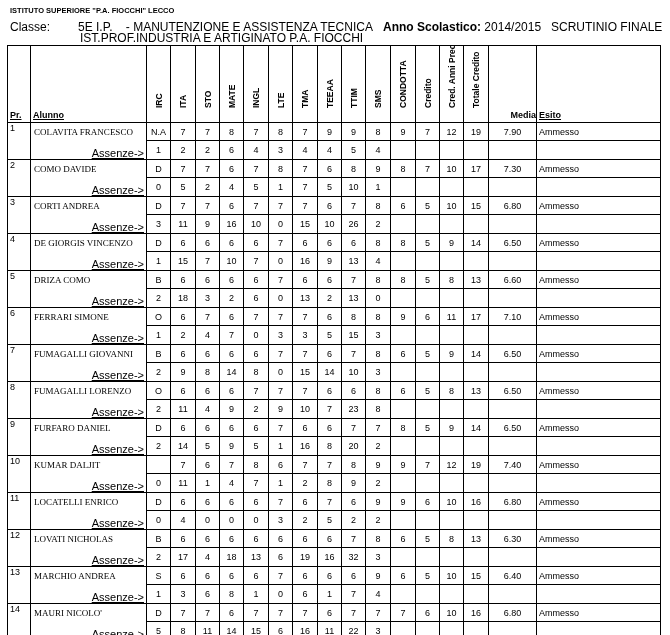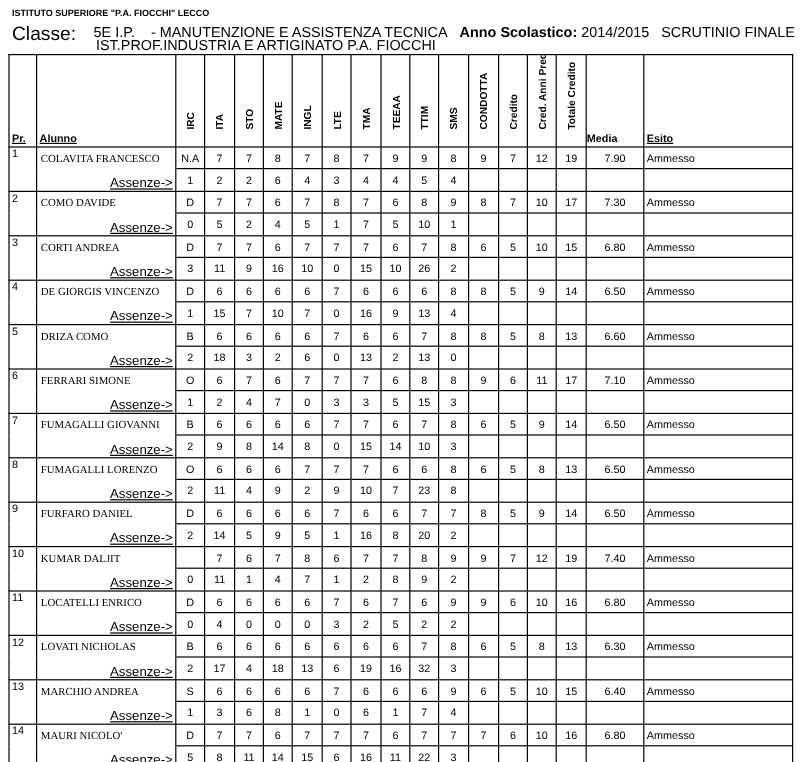--- a/index.html
+++ b/index.html
@@ -1,31 +1,31 @@
 <!DOCTYPE html>
 <html><head>
 <meta charset="utf-8">
 <style>
   html, body { margin:0; padding:0; background:#ffffff; }
   body { width:670px; height:635px; position:relative; overflow:hidden;
          font-family:"Liberation Sans", sans-serif; color:#000; }
   .school { position:absolute; left:10px; top:6px; font-size:7.5px; font-weight:bold; }
-  .classe-label { position:absolute; left:10px; top:20px; font-size:16px; }
+  .classe-label { position:absolute; left:10px; top:20px; font-size:12px; }
   .classe-line1 { position:absolute; left:62px; top:20px; font-size:12px; }
   .classe-line2 { position:absolute; left:80px; top:31px; font-size:12px; }
   .anno { position:absolute; left:383px; top:20px; font-size:12px; }
   .anno b { font-weight:bold; }
   .scrutinio { position:absolute; left:551px; top:20px; font-size:12px; }
 
   table { position:absolute; left:7px; top:45px; border-collapse:collapse;
           table-layout:fixed; font-size:9px; }
   td, th { border:1px solid #000; padding:0; overflow:hidden; white-space:nowrap; }
   th { font-weight:bold; vertical-align:bottom; height:74px; }
   th.left { text-align:left; padding-left:2px; padding-bottom:2px; font-size:9px;text-decoration:underline; }
-  th.center { text-align:left; padding-bottom:2px; font-size:9px; }
+  th.center { text-align:right; padding-bottom:2px; font-size:9px; }
   th.rot { position:relative; }
   th.rot span { position:absolute; left:50%; bottom:4px; transform-origin:0 0;
                 transform:rotate(-90deg) translate(0,-50%); white-space:nowrap;
                 font-size:8.5px; display:block; }
   td { height:17px; text-align:center; font-size:9px; }
   td.pr { text-align:left; vertical-align:top; padding-left:2px; }
   td.name { text-align:left; padding-left:3px; border-bottom:none;font-family:Liberation Serif, serif; }
   td.ass { text-align:right; padding-right:2px; vertical-align:bottom; border-top:none; font-size:11px;text-decoration:underline; }
   td.esito { text-align:left; padding-left:2px; }
   tr.r2 td { height:18px; }

